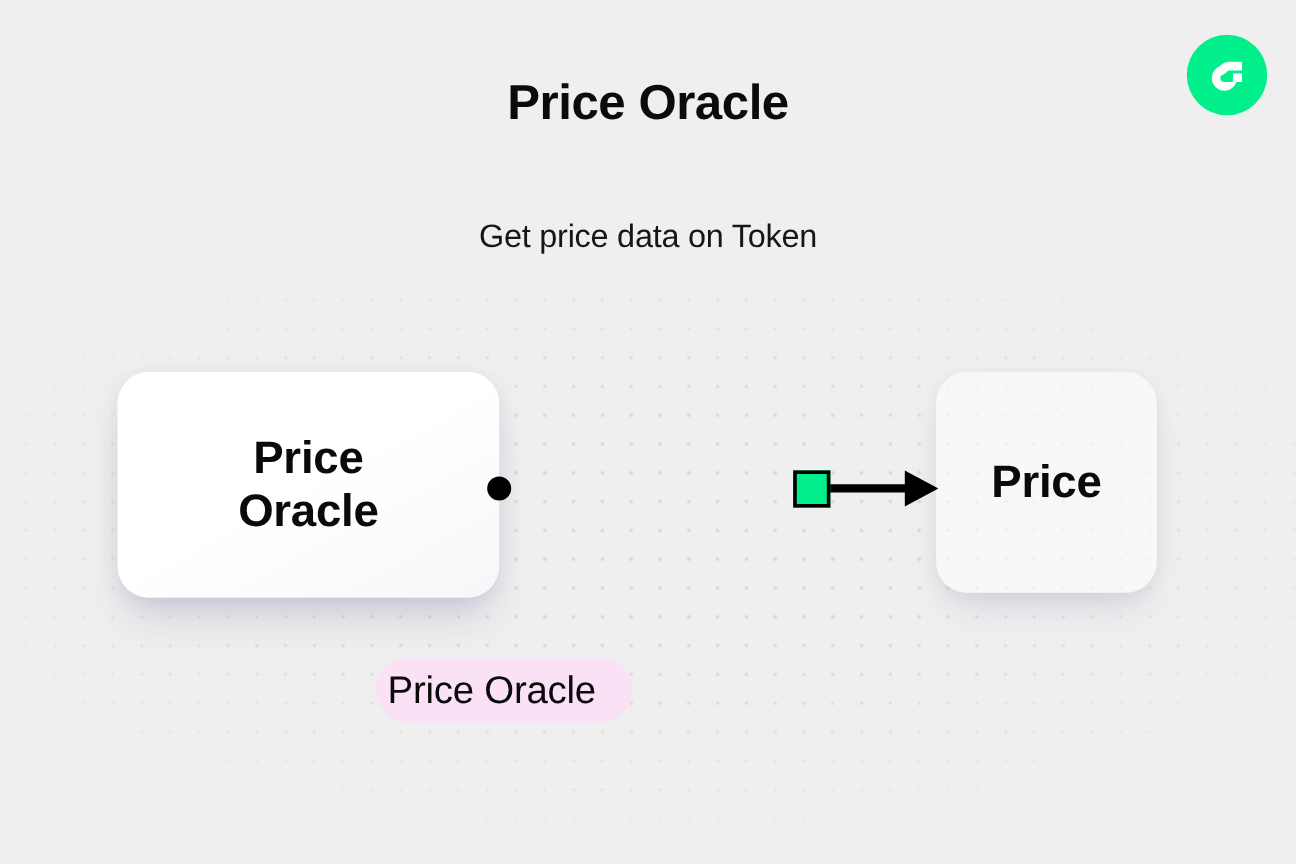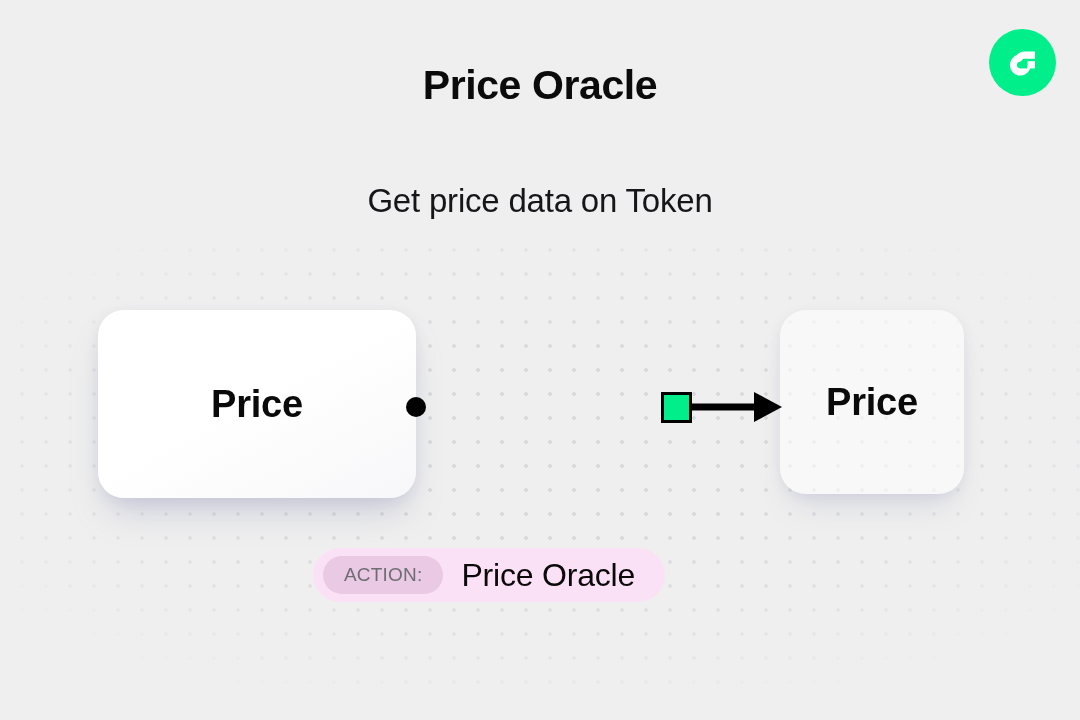--- a/index.html
+++ b/index.html
@@ -43,21 +43,21 @@
     letter-spacing: -0.4px;
     color: #0b0b0b;
   }
 
   .page-subtitle {
     position: absolute;
     left: 0;
     top: 182px;
     width: 1080px;
     text-align: center;
-    font-size: 33px;
+    font-size: 27px;
     font-weight: 400;
     letter-spacing: -0.2px;
     color: #16161a;
   }
 
   
   .brand-logo {
     position: absolute;
     right: 24px;
     top: 29px;
@@ -174,20 +174,21 @@
     <path d="M23.4 17.2h-7.1v7.2h7.1v-7.2Z" fill="#00ef8b"></path>
   </svg>
 </div>
 
 <div class="page-title">Price Oracle</div>
 <div class="page-subtitle">Get price data on Token</div>
 
 <div class="node-card node-source">
   <div>
     <div>Price</div>
+    <div>Oracle</div>
   </div>
 </div>
 
 <div class="node-card node-target">
   <span>Price</span>
 </div>
 
 <svg class="edge-layer" viewBox="0 0 1080 720">
   <defs>
     <linearGradient id="edgeFade" x1="0" y1="0" x2="1" y2="0">
@@ -199,15 +200,14 @@
   </defs>
   <circle cx="416" cy="407" r="10" fill="#000000"></circle>
   <line x1="416" y1="407" x2="663" y2="407" stroke="url(#edgeFade)" stroke-width="7"></line>
   <line x1="690" y1="407" x2="768" y2="407" stroke="#000000" stroke-width="7"></line>
   <polygon points="754,392 782,407 754,422" fill="#000000"></polygon>
 </svg>
 
 <div class="edge-badge"></div>
 
 <div class="action-bar">
-  <div class="action-badge">ACTION:</div>
   <div class="action-value">Price Oracle</div>
 </div>
 
 </body></html>

